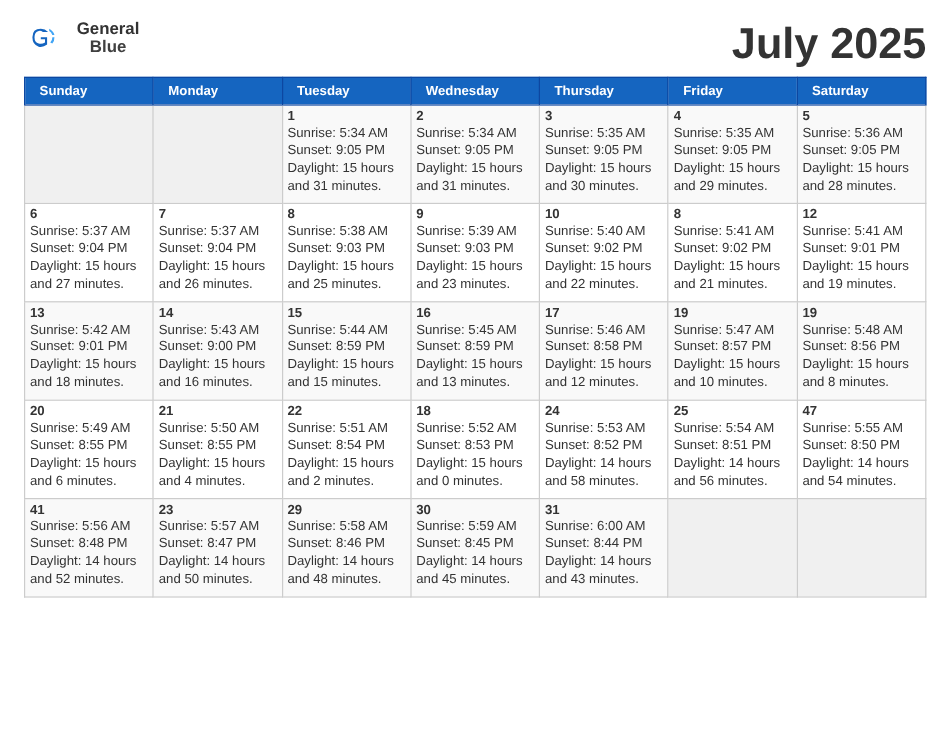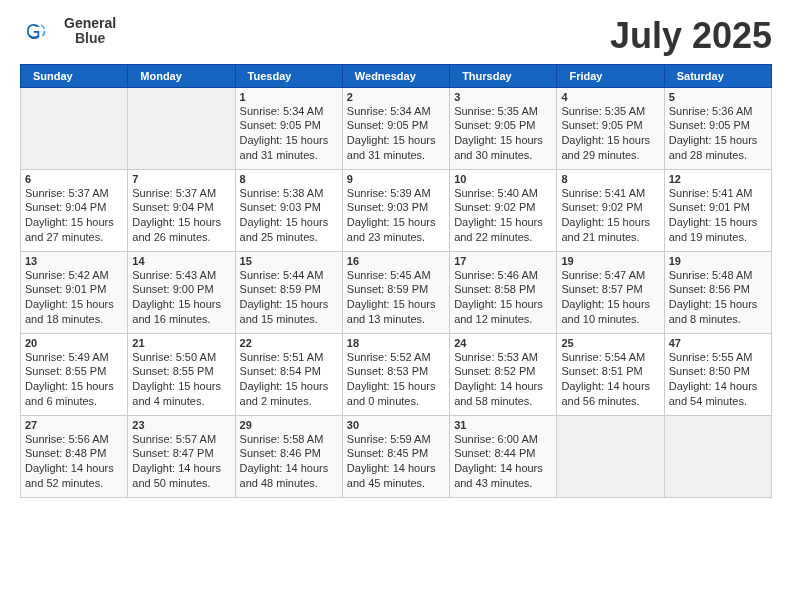--- a/index.html
+++ b/index.html
@@ -165,21 +165,21 @@
         <tr>
           <td><span class="day-number">20</span><span class="day-info">Sunrise: 5:49 AM<br>Sunset: 8:55 PM<br>Daylight: 15 hours and 6 minutes.</span></td>
           <td><span class="day-number">21</span><span class="day-info">Sunrise: 5:50 AM<br>Sunset: 8:55 PM<br>Daylight: 15 hours and 4 minutes.</span></td>
           <td><span class="day-number">22</span><span class="day-info">Sunrise: 5:51 AM<br>Sunset: 8:54 PM<br>Daylight: 15 hours and 2 minutes.</span></td>
           <td><span class="day-number">18</span><span class="day-info">Sunrise: 5:52 AM<br>Sunset: 8:53 PM<br>Daylight: 15 hours and 0 minutes.</span></td>
           <td><span class="day-number">24</span><span class="day-info">Sunrise: 5:53 AM<br>Sunset: 8:52 PM<br>Daylight: 14 hours and 58 minutes.</span></td>
           <td><span class="day-number">25</span><span class="day-info">Sunrise: 5:54 AM<br>Sunset: 8:51 PM<br>Daylight: 14 hours and 56 minutes.</span></td>
           <td><span class="day-number">47</span><span class="day-info">Sunrise: 5:55 AM<br>Sunset: 8:50 PM<br>Daylight: 14 hours and 54 minutes.</span></td>
         </tr>
         <tr>
-          <td><span class="day-number">27</span><span class="day-info">Sunrise: 5:56 AM<br>Sunset: 8:48 PM<br>Daylight: 14 hours and 52 minutes.</span></td>
+          <td><span class="day-number">41</span><span class="day-info">Sunrise: 5:56 AM<br>Sunset: 8:48 PM<br>Daylight: 14 hours and 52 minutes.</span></td>
           <td><span class="day-number">23</span><span class="day-info">Sunrise: 5:57 AM<br>Sunset: 8:47 PM<br>Daylight: 14 hours and 50 minutes.</span></td>
           <td><span class="day-number">29</span><span class="day-info">Sunrise: 5:58 AM<br>Sunset: 8:46 PM<br>Daylight: 14 hours and 48 minutes.</span></td>
           <td><span class="day-number">30</span><span class="day-info">Sunrise: 5:59 AM<br>Sunset: 8:45 PM<br>Daylight: 14 hours and 45 minutes.</span></td>
           <td><span class="day-number">31</span><span class="day-info">Sunrise: 6:00 AM<br>Sunset: 8:44 PM<br>Daylight: 14 hours and 43 minutes.</span></td>
           <td class="empty-cell"></td>
           <td class="empty-cell"></td>
         </tr>
       </tbody>
 </table>
 

